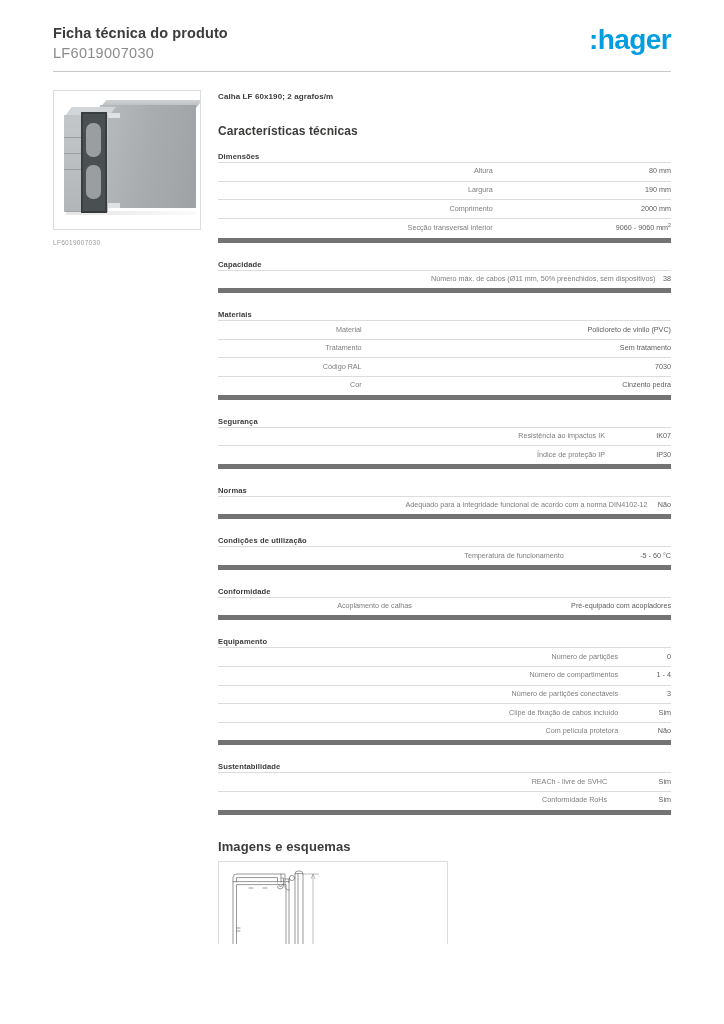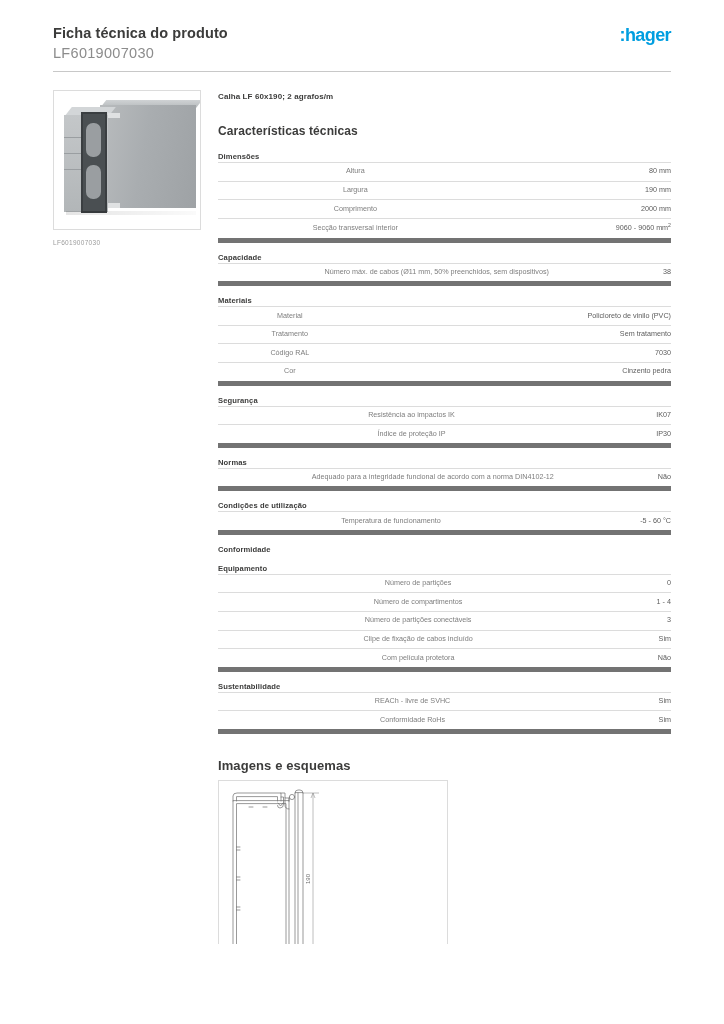--- a/index.html
+++ b/index.html
@@ -36,21 +36,21 @@
     line-height: 1.35;
   }
   .doc-ref {
     font-size: 14.5px;
     font-weight: normal;
     color: #8c8c8c;
     letter-spacing: 0.3px;
     line-height: 1.35;
   }
   .logo {
-    font-size: 18px;
+    font-size: 28px;
     font-weight: bold;
     color: #009ee0;
     letter-spacing: -0.6px;
     line-height: 1;
     margin-top: 2px;
   }
   .header-rule {
     position: absolute;
     left: 53px; top: 71px; width: 618px;
     height: 1px; background: #c8c8c8;
@@ -143,33 +143,33 @@
     font-weight: bold;
     color: #3c3c3b;
     margin-top: 23px;
     margin-bottom: 8px;
     letter-spacing: 0.1px;
   }
   .group-title {
     font-size: 7.6px;
     font-weight: bold;
     color: #3c3c3b;
-    margin-top: 10px;
+    margin-top: 17px;
     margin-bottom: 1px;
     letter-spacing: 0.1px;
   }
   .group-title.first { margin-top: 14px; }
   .spec-table { width: 100%; border-collapse: collapse; }
   .spec-row { border-top: 1px solid #dcdcdc; }
   .spec-row:last-child { border-bottom: 5px solid #737373; }
   .spec-label {
     font-size: 7.2px;
     color: #7d7d7d;
     padding: 3.4px 0 3.4px 0;
-    text-align: center;
+    text-align: right;
     font-weight: normal;
     line-height: 1.5;
     max-width: 300px;
   }
   .spec-value {
     font-size: 7.2px;
     color: #5c5c5c;
     padding: 3.4px 0 3.4px 0;
     text-align: right;
     white-space: nowrap;
@@ -332,20 +332,28 @@
         <div class="group-title">Condições de utilização</div>
         <table class="spec-table">
           <tbody>
             <tr class="spec-row">
               <td class="spec-label">Temperatura de funcionamento</td>
               <td class="spec-value">-5 - 60 °C</td>
             </tr>
           </tbody>
         </table>
         <div class="group-title">Conformidade</div>
+        <table class="spec-table">
+          <tbody>
+            <tr class="spec-row">
+              <td class="spec-label">Acoplamento de calhas</td>
+              <td class="spec-value">Pré-equipado com acopladores</td>
+            </tr>
+          </tbody>
+        </table>
         <div class="group-title">Equipamento</div>
         <table class="spec-table">
           <tbody>
             <tr class="spec-row">
               <td class="spec-label">Número de partições</td>
               <td class="spec-value">0</td>
             </tr>
             <tr class="spec-row">
               <td class="spec-label">Número de compartimentos</td>
               <td class="spec-value">1 - 4</td>

